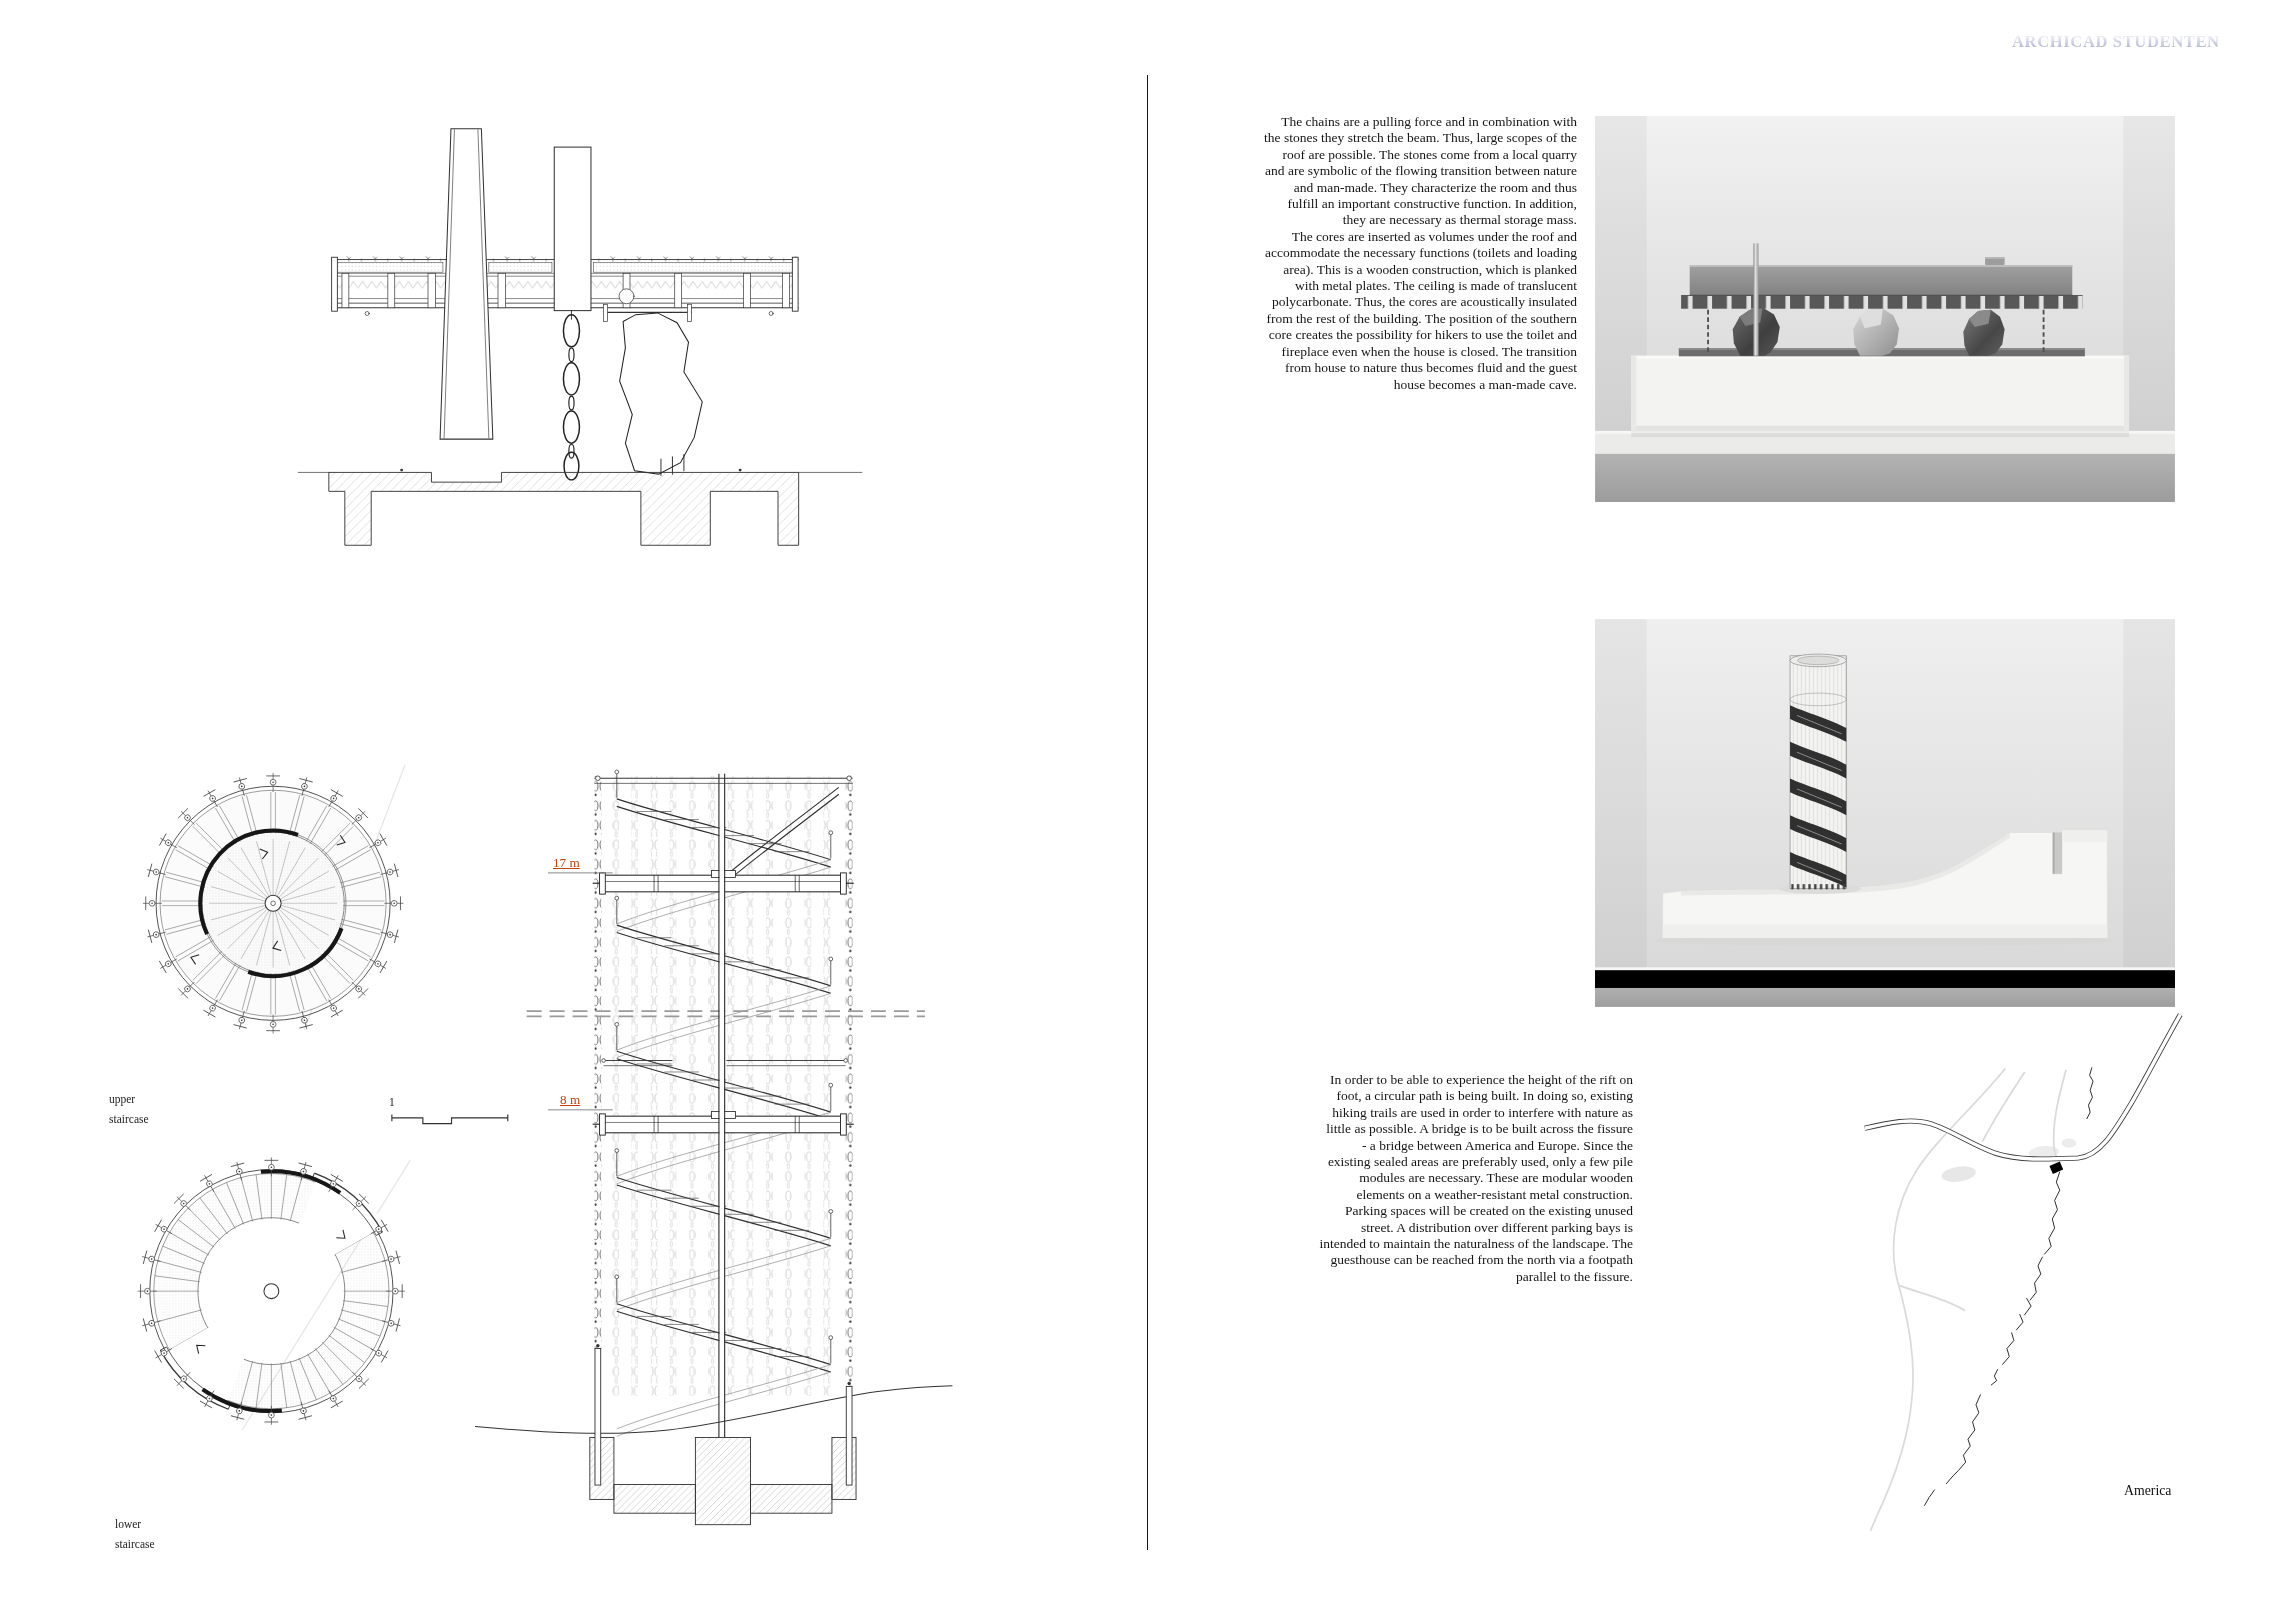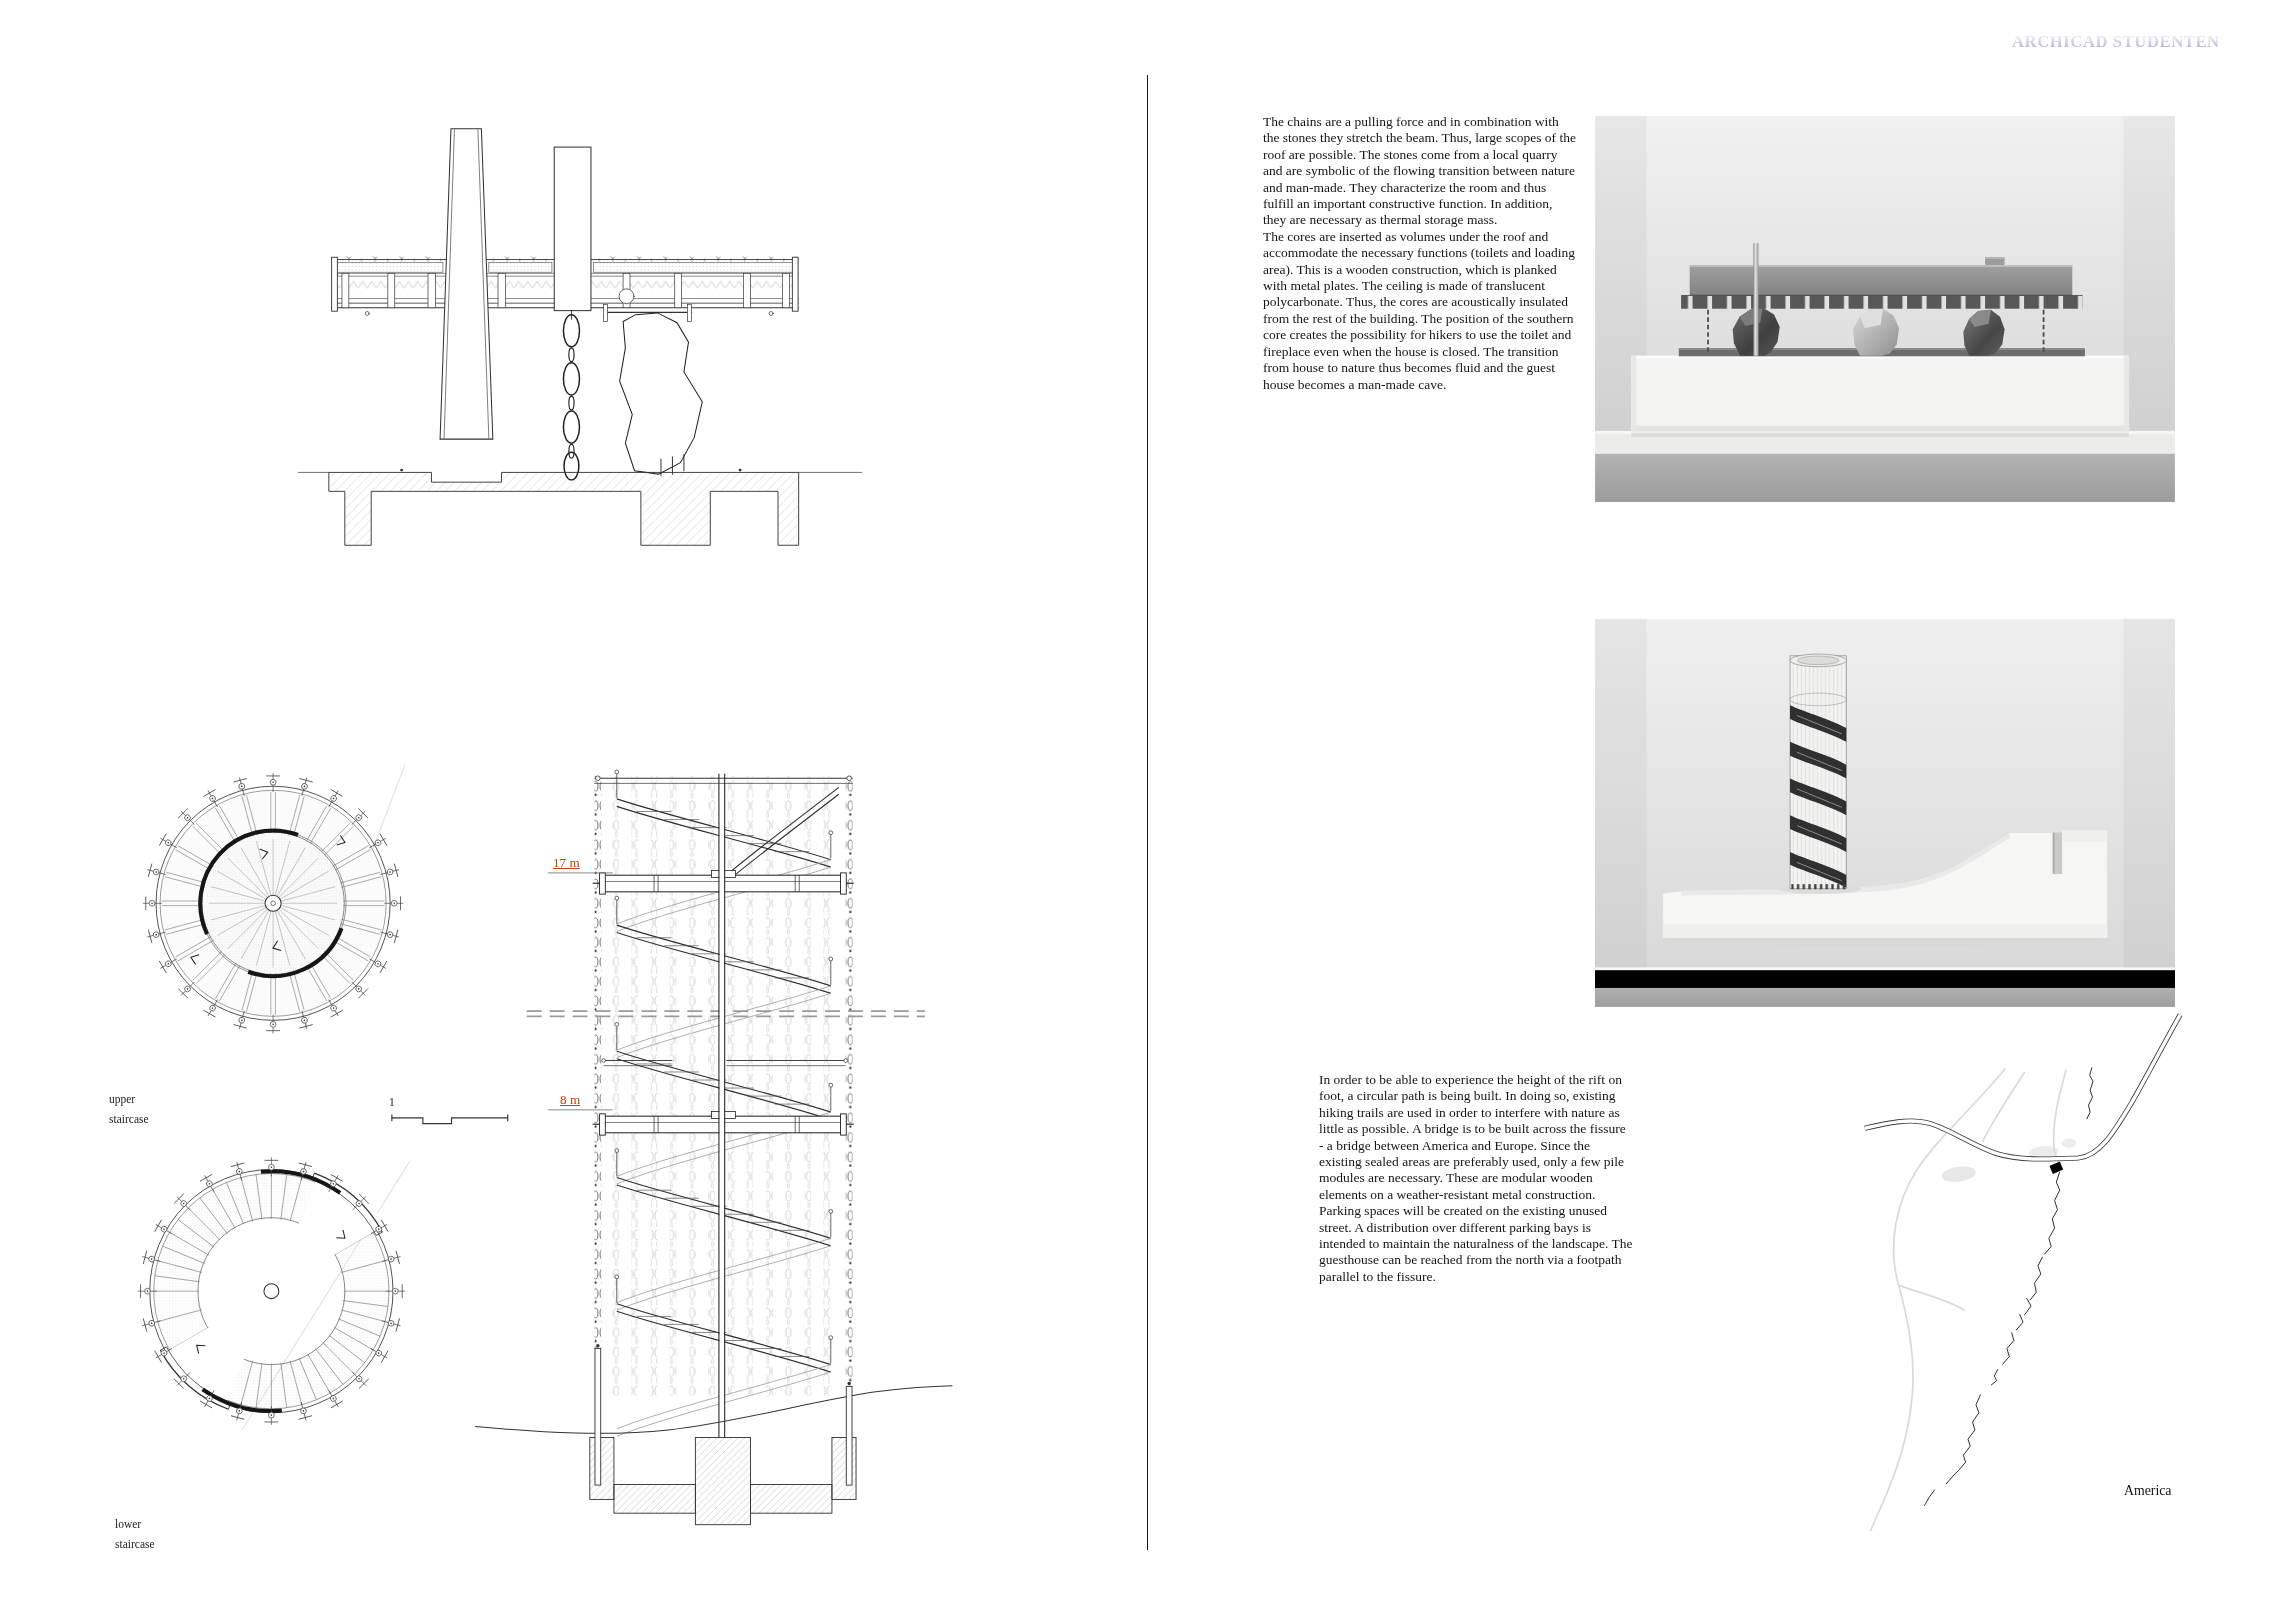--- a/index.html
+++ b/index.html
@@ -1,21 +1,21 @@
 <!DOCTYPE html>
 <html style="font-size:9.2px"><head>
 <meta charset="utf-8">
 <style>
   html,body{margin:0;padding:0;}
   body{width:2295px;height:1623px;position:relative;background:#ffffff;overflow:hidden;
        font-family:"Liberation Serif",serif;color:#1c1c1c;}
   .abs{position:absolute;}
   #divider{left:1147px;top:75px;width:1.1px;height:1475px;background:#161616;}
   .textcol{width:314px;font-size:13.5px;line-height:16.4px;color:#141414;}
-  .textcol p{margin:0;}
+  .textcol p{margin:0;text-align:right;}
   .drawlabel{font-size:11.5px;line-height:20px;color:#222;}
   .dimlabel{font-size:13.2px;color:#c2410c;text-decoration:underline;}
   #watermark{left:1979px;top:32px;width:230px;font-family:Liberation Serif, serif;
      font-weight:bold;font-size:16.6px;letter-spacing:0.6px;color:#a6abce;
      -webkit-mask-image:linear-gradient(to bottom,rgba(0,0,0,0) 0%,rgba(0,0,0,.9) 85%);
      mask-image:linear-gradient(to bottom,rgba(0,0,0,0) 0%,rgba(0,0,0,.9) 85%);margin-left:33px;}
   #maplabel{left:2124px;top:1483px;font-size:13.8px;color:#111;}
   #lbl-17{left:553px;top:855px;}
   #lbl-5{left:560px;top:1092px;}
   #lbl-scale1{left:389px;top:1092px;}

